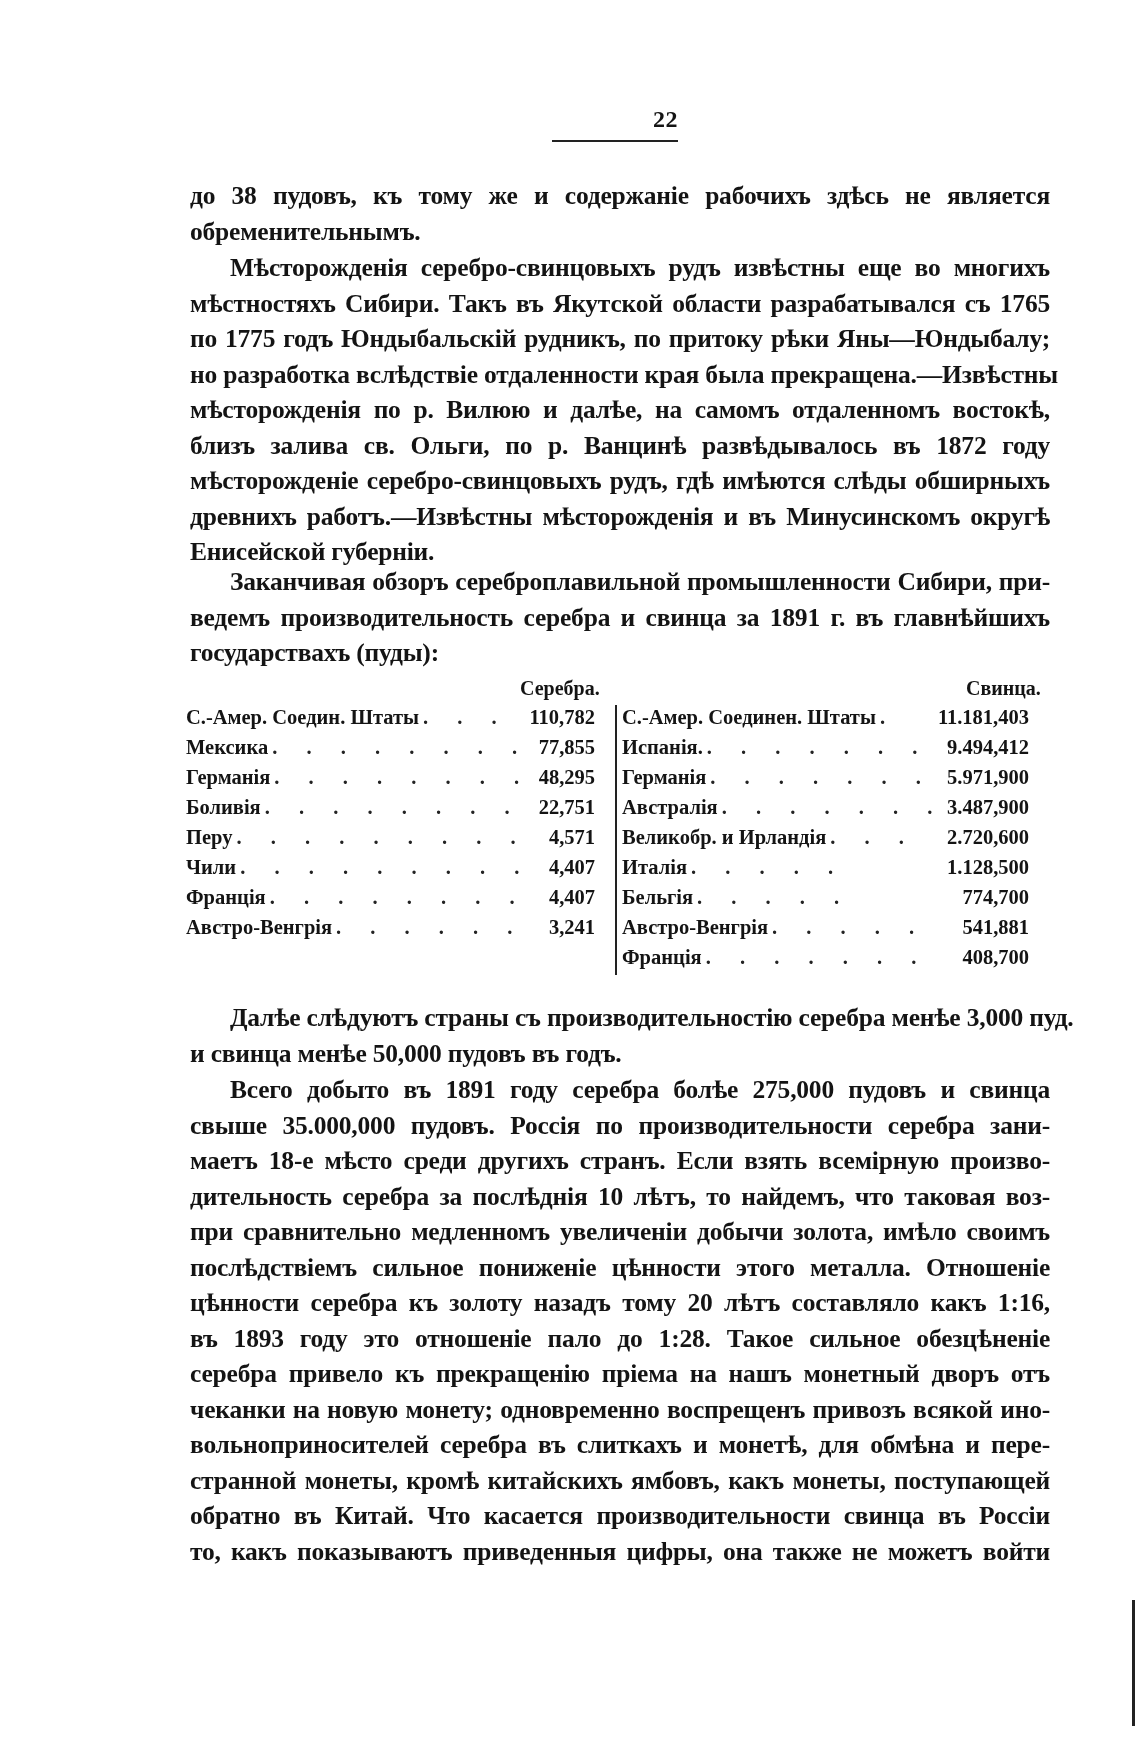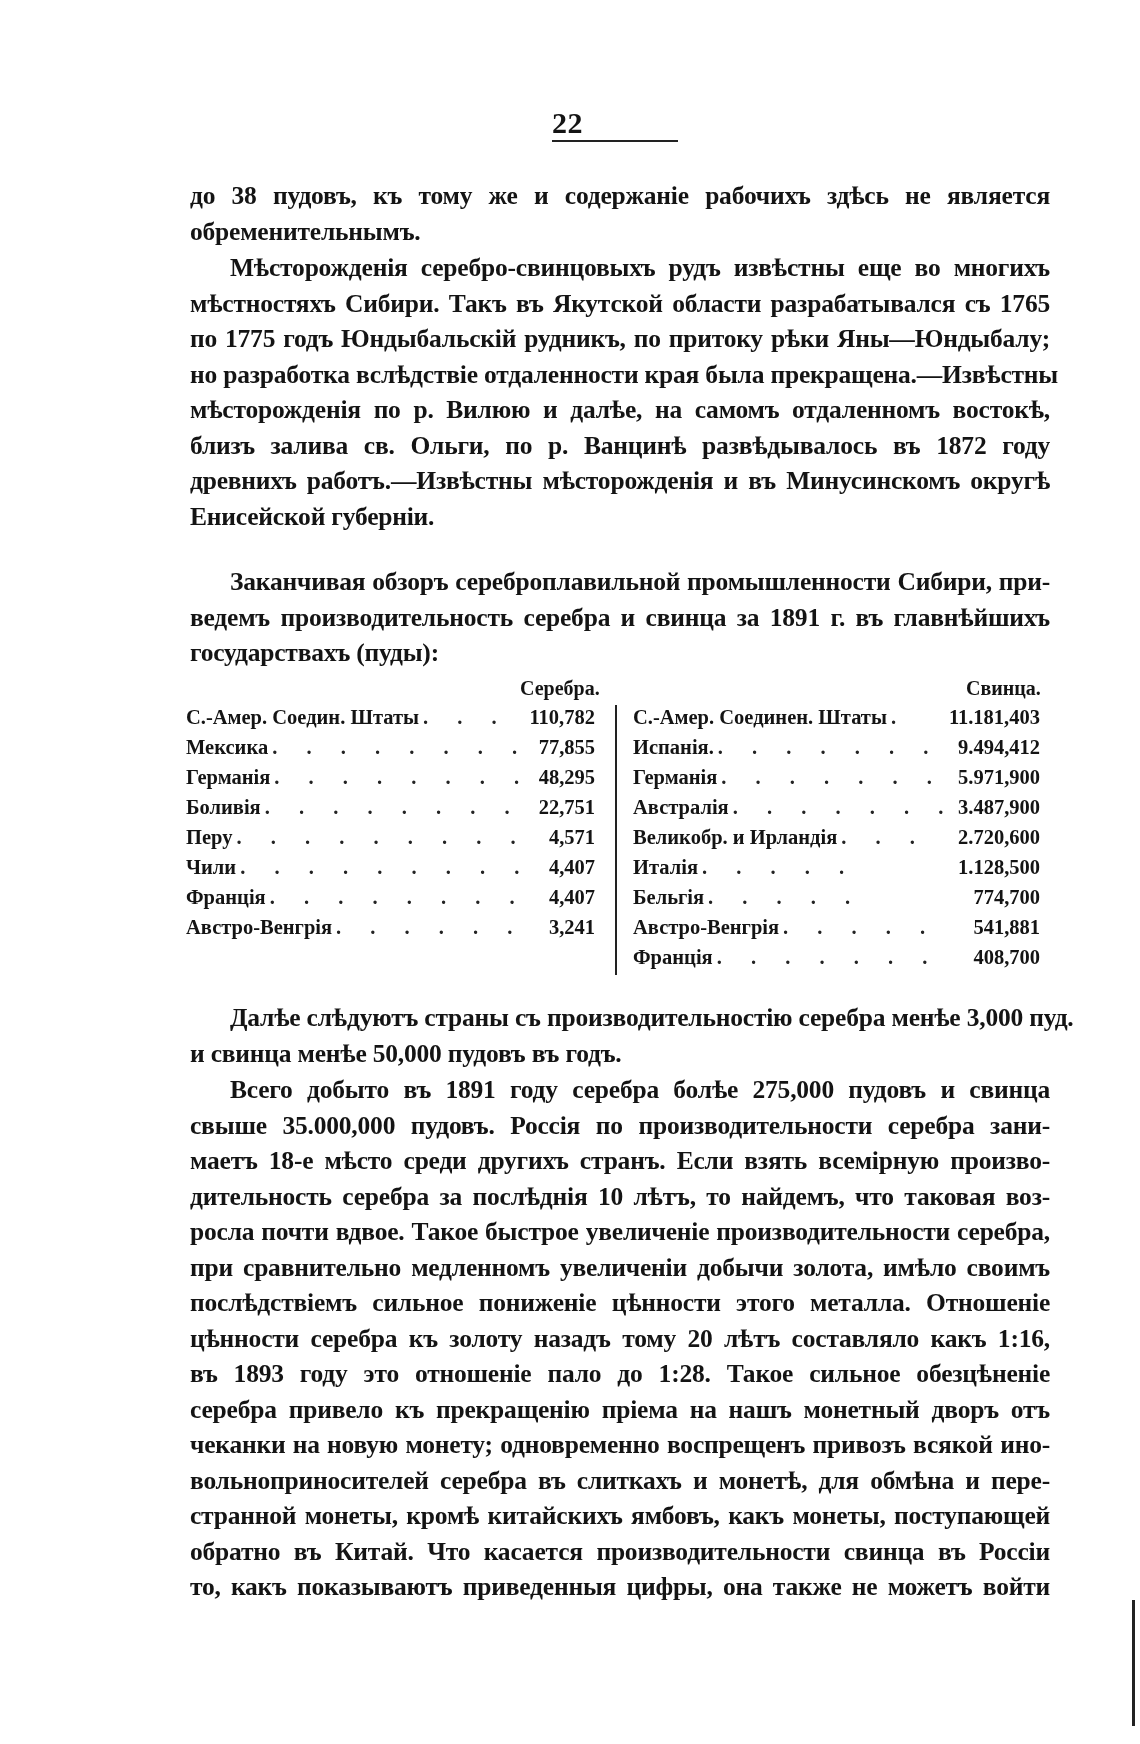--- a/index.html
+++ b/index.html
@@ -2,22 +2,22 @@
 <html><head>
 <meta charset="utf-8">
 <style>
   html, body { margin: 0; padding: 0; }
   body {
     width: 1140px; height: 1744px; background: #ffffff; position: relative;
     font-family: "Liberation Serif", "DejaVu Serif", serif; color: #141414; overflow: hidden;
   }
   .page { position: absolute; left: 190px; top: 0; width: 860px; }
   .page-number {
-    position: absolute; left: 362px; top: 106px; width: 126px; text-align: left;
-    font-size: 30px; font-weight: bold; letter-spacing: 0.5px;
+    position: absolute; left: 362px; top: 106px; width: 126px; text-align: right;
+    font-size: 24px; font-weight: bold; letter-spacing: 0.5px;
   }
   .page-rule {
     position: absolute; left: 362px; top: 140px; width: 126px; height: 2px; background: #222;
   }
   .para {
     position: absolute; left: 0; width: 860px; font-size: 25.5px; line-height: 35.5px;
     text-align: justify; font-weight: bold; letter-spacing: -0.2px;
   }
   .para .ln { display: block; text-align: justify; text-align-last: justify; white-space: nowrap; }
   .para .ln.last { text-align-last: left; }
@@ -48,20 +48,21 @@
     <span class="ln last">обременительнымъ.</span>
   </div>
 
   <div class="para" style="top:250px;">
     <span class="ln indent">Мѣсторожденія серебро-свинцовыхъ рудъ извѣстны еще во многихъ</span>
     <span class="ln">мѣстностяхъ Сибири. Такъ въ Якутской области разрабатывался съ 1765</span>
     <span class="ln">по 1775 годъ Юндыбальскій рудникъ, по притоку рѣки Яны—Юндыбалу;</span>
     <span class="ln">но разработка вслѣдствіе отдаленности края была прекращена.—Извѣстны</span>
     <span class="ln">мѣсторожденія по р. Вилюю и далѣе, на самомъ отдаленномъ востокѣ,</span>
     <span class="ln">близъ залива св. Ольги, по р. Ванцинѣ развѣдывалось въ 1872 году</span>
+    <span class="ln">мѣсторожденіе серебро-свинцовыхъ рудъ, гдѣ имѣются слѣды обширныхъ</span>
     <span class="ln">древнихъ работъ.—Извѣстны мѣсторожденія и въ Минусинскомъ округѣ</span>
     <span class="ln last">Енисейской губерніи.</span>
   </div>
 
   <div class="para" style="top:564px;">
     <span class="ln indent">Заканчивая обзоръ сереброплавильной промышленности Сибири, при-</span>
     <span class="ln">ведемъ производительность серебра и свинца за 1891 г. въ главнѣйшихъ</span>
     <span class="ln last">государствахъ (пуды):</span>
   </div>
 
@@ -106,21 +107,21 @@
       </div>
     <div class="row">
         <span class="name">Австро-Венгрія</span>
         <span class="dots">. . . . . .</span>
         <span class="val">3,241</span>
       </div>
   </div>
 
   <div class="divider"></div>
 
-  <div class="tbl" style="left:443px; width:407px;">
+  <div class="tbl" style="left:432px; width:407px;">
     <div class="row">
         <span class="name">С.-Амер. Соединен. Штаты</span>
         <span class="dots">.</span>
         <span class="val">11.181,403</span>
       </div>
     <div class="row">
         <span class="name">Испанія.</span>
         <span class="dots">. . . . . . .</span>
         <span class="val">9.494,412</span>
       </div>
@@ -164,21 +165,20 @@
   <div class="para" style="top:1000px;">
     <span class="ln indent">Далѣе слѣдуютъ страны съ производительностію серебра менѣе 3,000 пуд.</span>
     <span class="ln last">и свинца менѣе 50,000 пудовъ въ годъ.</span>
   </div>
 
   <div class="para" style="top:1072px;">
     <span class="ln indent">Всего добыто въ 1891 году серебра болѣе 275,000 пудовъ и свинца</span>
     <span class="ln">свыше 35.000,000 пудовъ. Россія по производительности серебра зани-</span>
     <span class="ln">маетъ 18-е мѣсто среди другихъ странъ. Если взять всемірную произво-</span>
     <span class="ln">дительность серебра за послѣднія 10 лѣтъ, то найдемъ, что таковая воз-</span>
-    <span class="ln">росла почти вдвое. Такое быстрое увеличеніе производительности серебра,</span>
     <span class="ln">при сравнительно медленномъ увеличеніи добычи золота, имѣло своимъ</span>
     <span class="ln">послѣдствіемъ сильное пониженіе цѣнности этого металла. Отношеніе</span>
     <span class="ln">цѣнности серебра къ золоту назадъ тому 20 лѣтъ составляло какъ 1:16,</span>
     <span class="ln">въ 1893 году это отношеніе пало до 1:28. Такое сильное обезцѣненіе</span>
     <span class="ln">серебра привело къ прекращенію пріема на нашъ монетный дворъ отъ</span>
     <span class="ln">чеканки на новую монету; одновременно воспрещенъ привозъ всякой ино-</span>
     <span class="ln">вольноприносителей серебра въ слиткахъ и монетѣ, для обмѣна и пере-</span>
     <span class="ln">странной монеты, кромѣ китайскихъ ямбовъ, какъ монеты, поступающей</span>
     <span class="ln">обратно въ Китай. Что касается производительности свинца въ Россіи</span>
     <span class="ln">то, какъ показываютъ приведенныя цифры, она также не можетъ войти</span>

